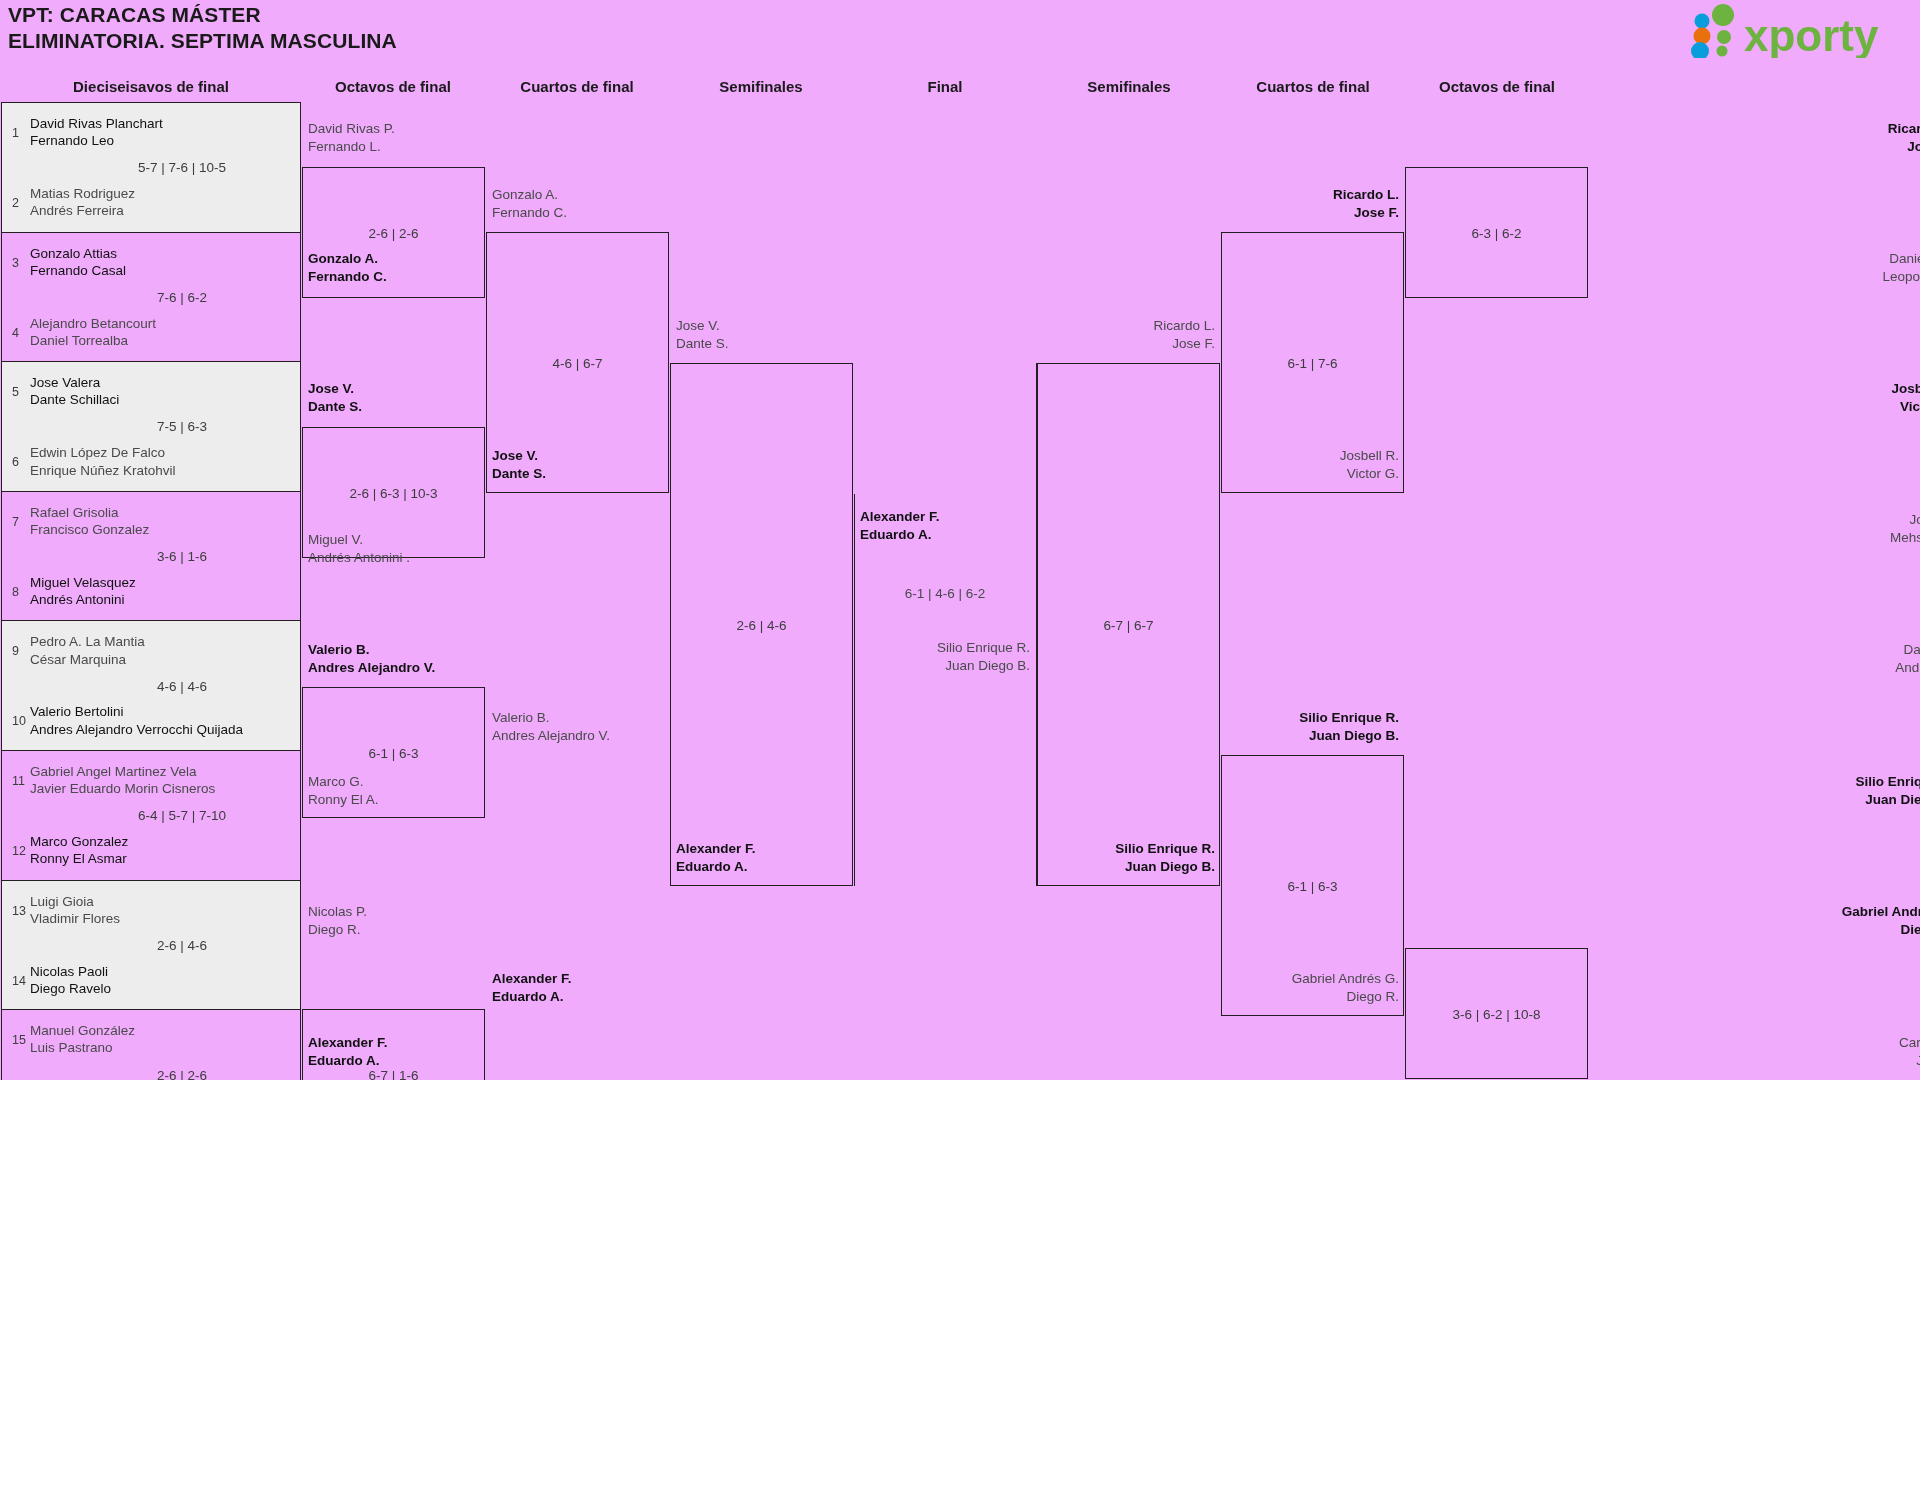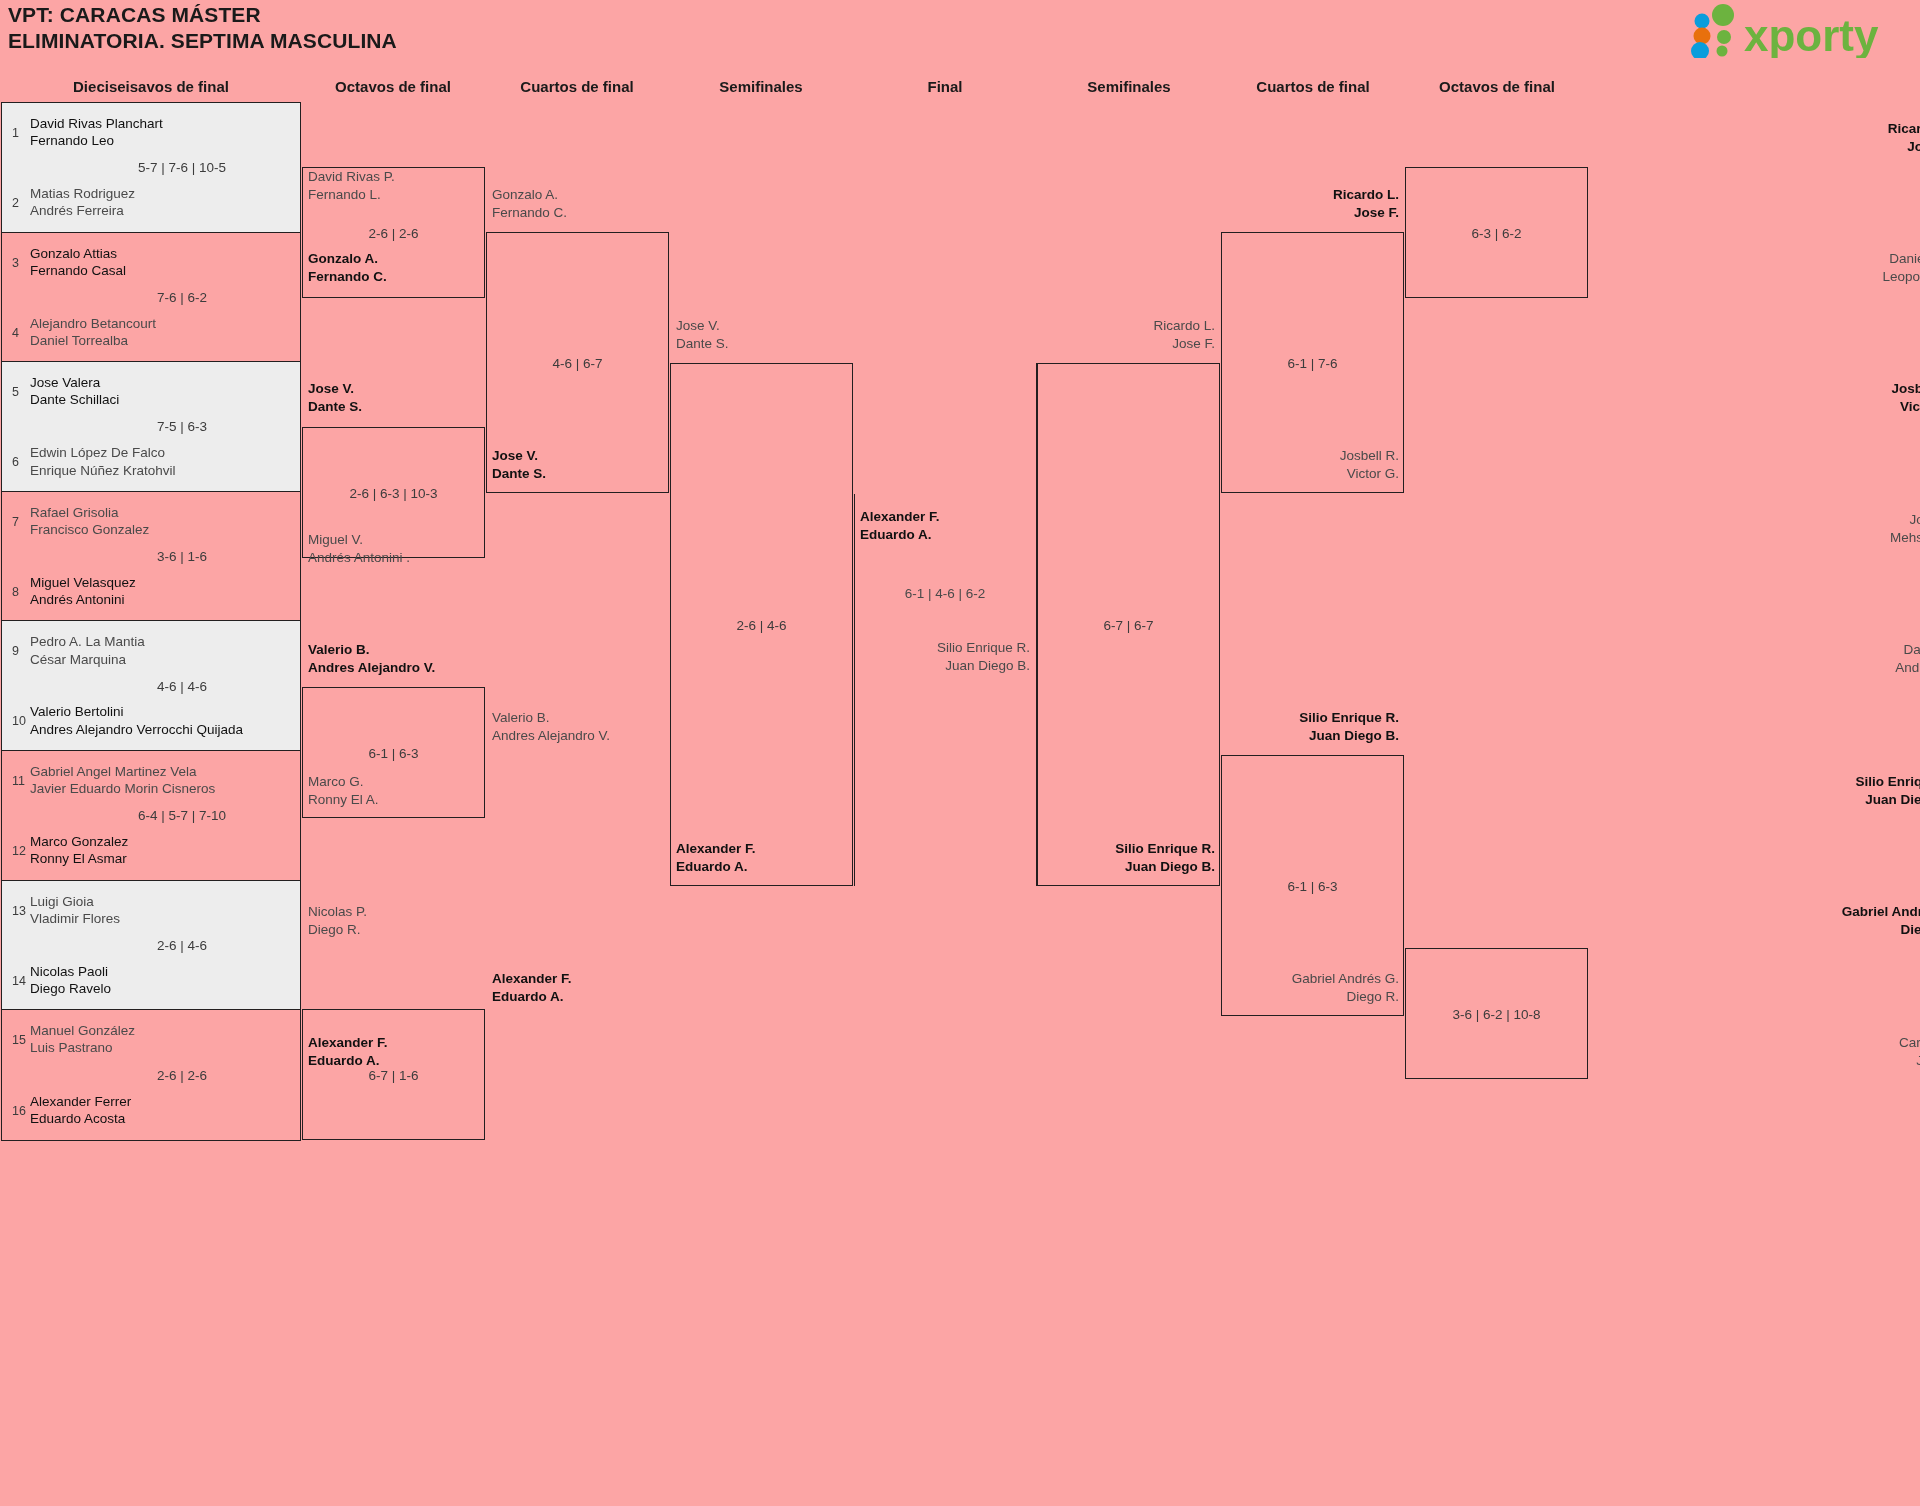--- a/index.html
+++ b/index.html
@@ -8,23 +8,23 @@
     background: #ffffff;
   }
   body {
     font-family: "Liberation Sans", "DejaVu Sans", sans-serif;
     color: #231f20;
     -webkit-font-smoothing: antialiased;
   }
   #page {
     position: relative;
     width: 1920px;
-    height: 1506px;
+    height: 1080px;
     overflow: hidden;
-    background: #fca5a5;
+    background: #f0abfc;
   }
 
   
   .title-block {
     position: absolute;
     left: 8px;
     top: 2px;
     line-height: 1.26;
   }
   .title-line {
@@ -320,21 +320,21 @@
           <span class="p">Alexander Ferrer</span>
           <span class="p">Eduardo Acosta</span>
         </span>
       </div>
     </div>
   </div>
 
   <div class="bx" style="left:302px; top:167px; width:183px; height:131px;">
     <div class="bx-score">2-6 | 2-6</div>
   </div>
-  <div class="lbl" style="left:308px; top:120px;margin-top:48px;">
+  <div class="lbl" style="left:308px; top:120px;">
     <span class="p">David Rivas P.</span>
     <span class="p">Fernando L.</span>
   </div>
   <div class="lbl win" style="left:308px; top:250px;">
     <span class="p">Gonzalo A.</span>
     <span class="p">Fernando C.</span>
   </div>
 
   <div class="bx" style="left:302px; top:427px; width:183px; height:131px;">
     <div class="bx-score">2-6 | 6-3 | 10-3</div>

